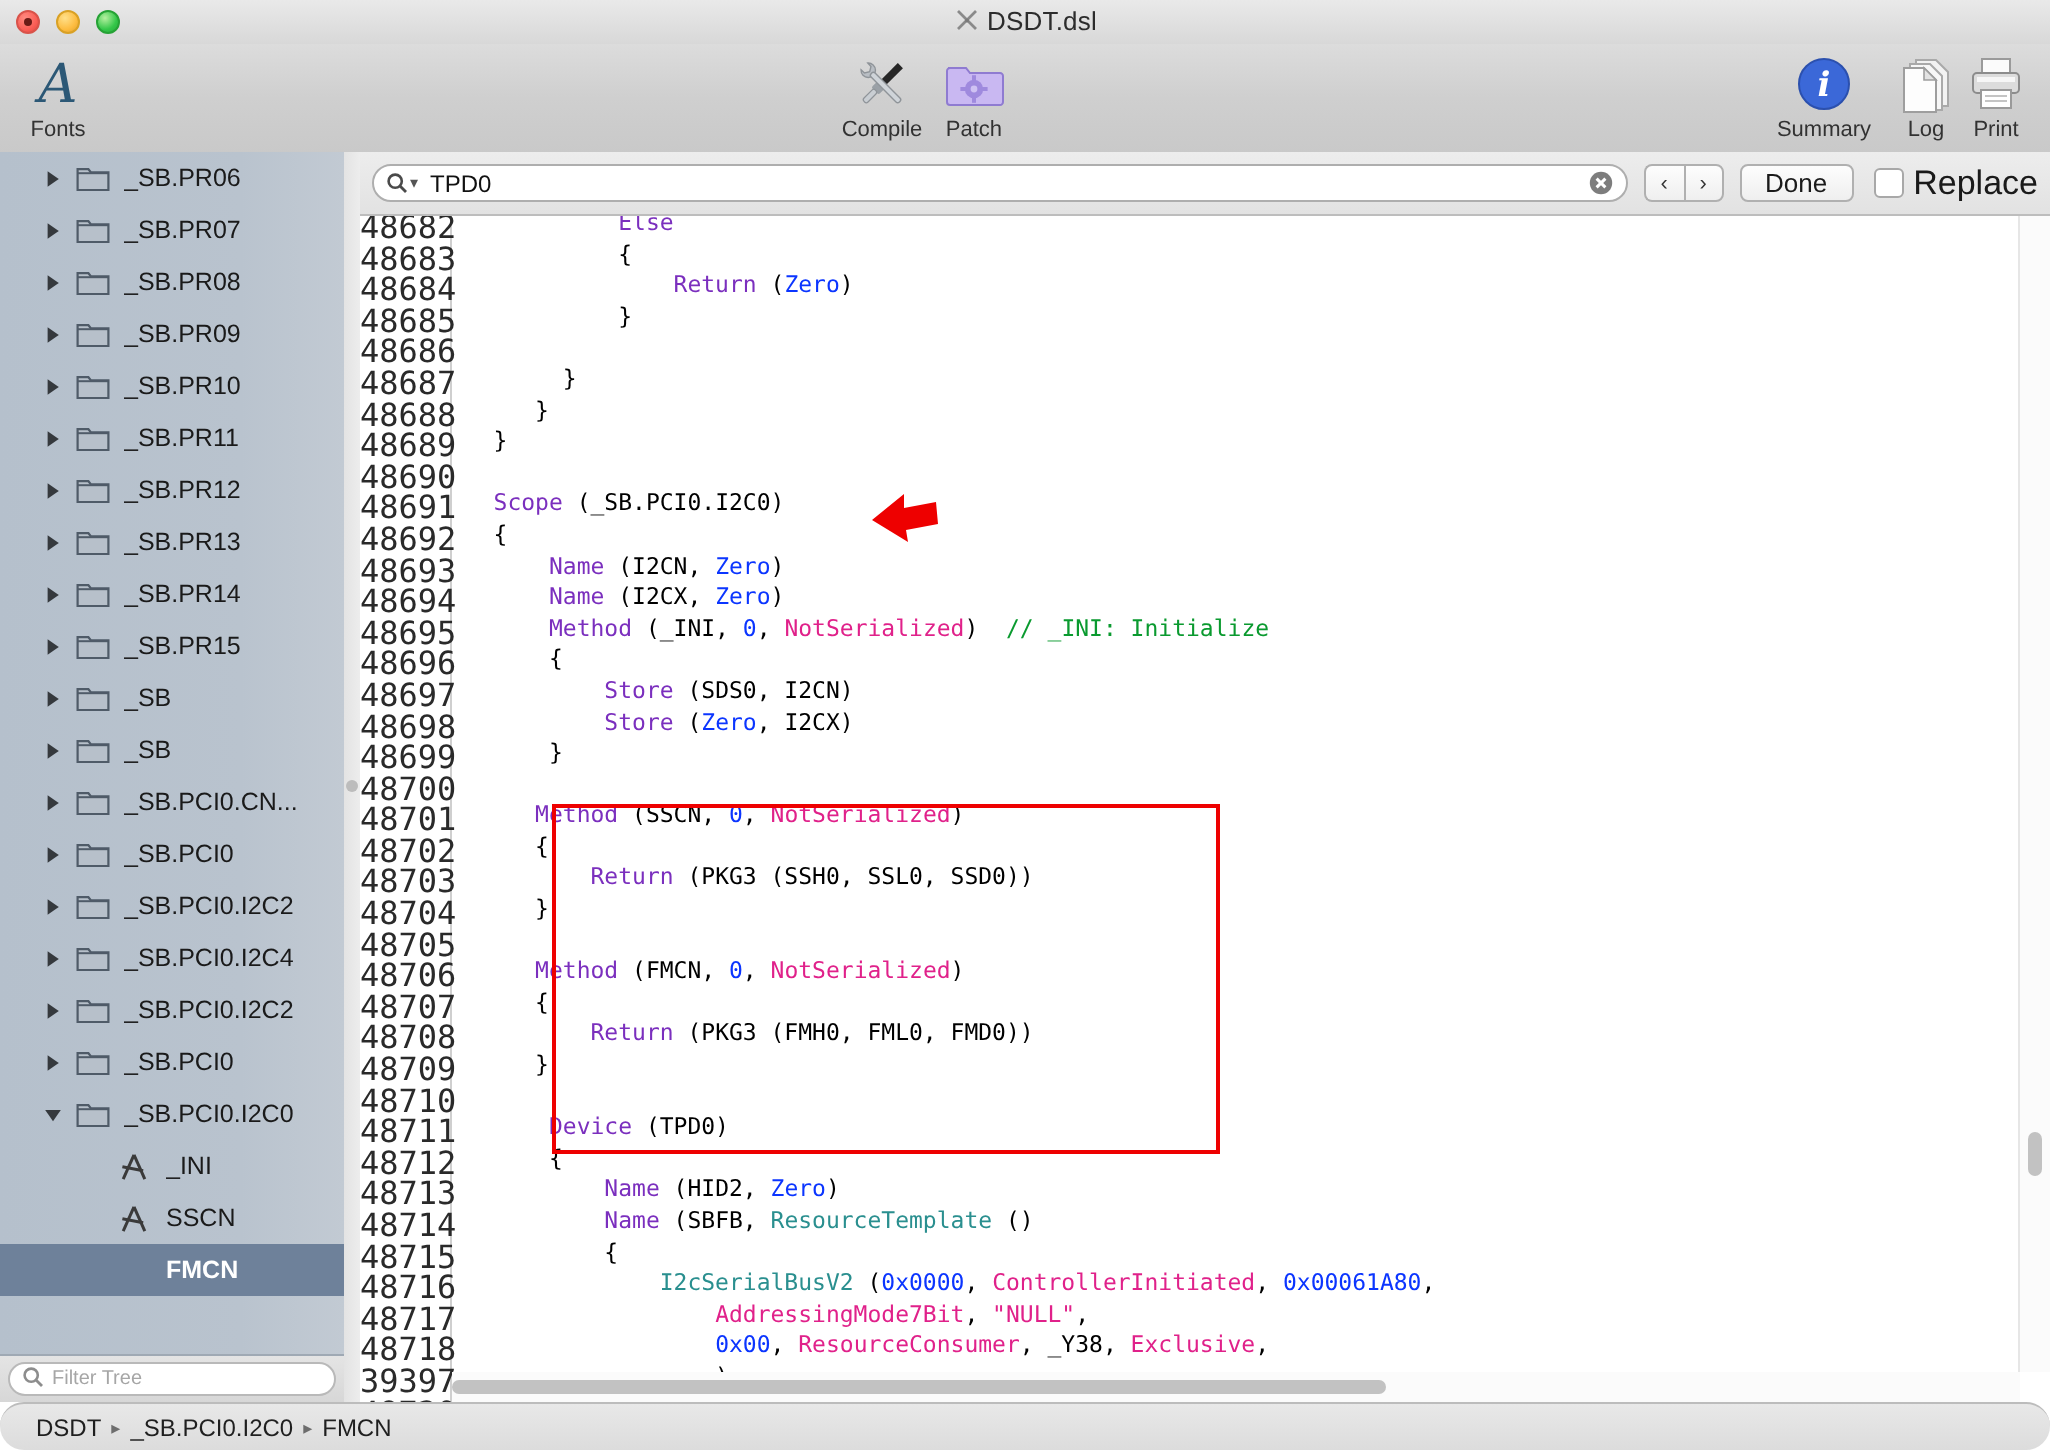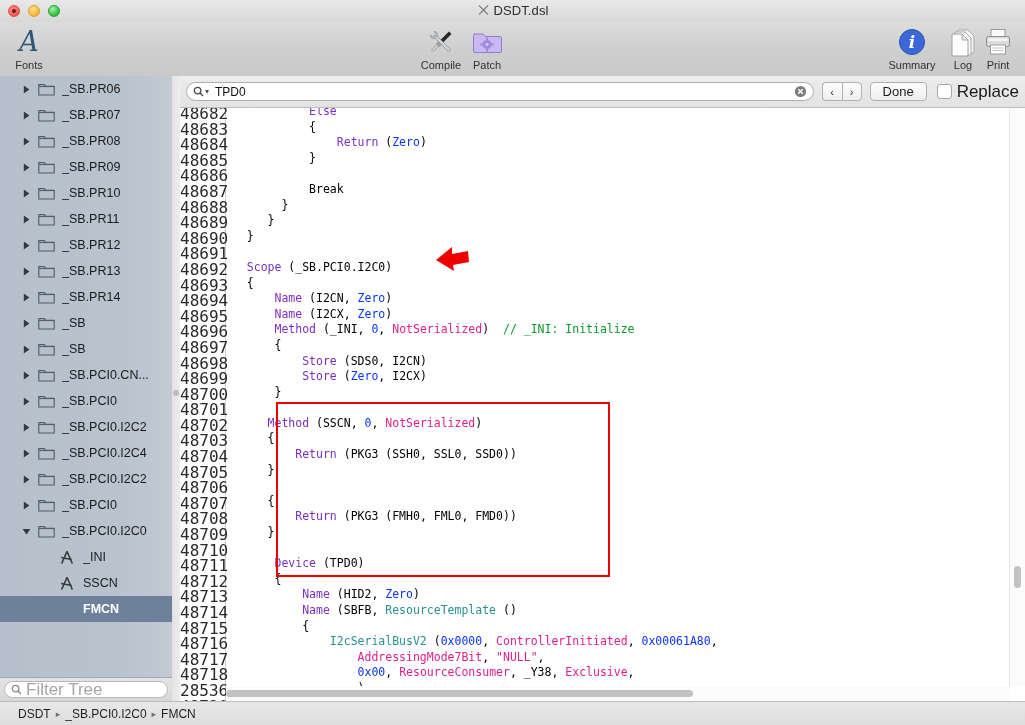--- a/index.html
+++ b/index.html
@@ -122,21 +122,21 @@
   .filter-input {
     flex: 1; height: 17px;
     background: #fff;
     border: 1px solid #b9b9b9;
     border-radius: 9px;
     display:flex; align-items:center;
     padding: 0 6px;
     box-sizing: border-box;
   }
   .filter-input .ph {
-    font-size: 17px; color: #a6a6a6; margin-left: 4px;
+    font-size: 10px; color: #a6a6a6; margin-left: 4px;
   }
 
   
   .split-handle {
     position: absolute; left: 172px; top: 76px;
     width: 8px; height: 625px;
     background: linear-gradient(to right,#e3e3e3,#ededed);
     border-right: 1px solid #c9c9c9;
   }
   .split-dot {
@@ -292,20 +292,21 @@
 
   
   .statusbar {
     position: absolute; bottom: 0; left: 0;
     width: 1025px; height: 24px;
     background: linear-gradient(to bottom,#e8e8e8,#dcdcdc);
     border-top: 1px solid #bcbcbc;
     display:flex; align-items:center;
     padding-left: 18px;
     box-sizing: border-box;
+    border-radius: 12px;
   }
   .crumb { font-size: 12px; color: #1f1f1f; }
   .crumb-sep { font-size: 9px; color: #6d6d6d; margin: 0 5px; vertical-align: 1px;}
 </style>
 </head>
 <body>
 
 <div id="app">
 
   <div class="titlebar">
@@ -530,20 +531,34 @@
               <path d="M1.8 0.6 L7.4 4.5 L1.8 8.4 Z" fill="#35393d"></path>
             </svg>
           </span>
           <span class="ticon">
             <svg width="17" height="14" viewBox="0 0 17 14">
     <path d="M0.8 2.6 h5.4 l1.3 1.6 h8.7 v8.8 h-15.4 z" fill="#b7c0ca" stroke="#4f5b68" stroke-width="1.1"></path>
     <path d="M0.8 4.6 h15.4" stroke="#4f5b68" stroke-width="1"></path>
   </svg>
           </span>
           <span class="tlabel">_SB.PR14</span>
+        </div>
+        <div class="tree-row depth1">
+          <span class="disc">
+            <svg width="9" height="9" viewBox="0 0 9 9">
+              <path d="M1.8 0.6 L7.4 4.5 L1.8 8.4 Z" fill="#35393d"></path>
+            </svg>
+          </span>
+          <span class="ticon">
+            <svg width="17" height="14" viewBox="0 0 17 14">
+    <path d="M0.8 2.6 h5.4 l1.3 1.6 h8.7 v8.8 h-15.4 z" fill="#b7c0ca" stroke="#4f5b68" stroke-width="1.1"></path>
+    <path d="M0.8 4.6 h15.4" stroke="#4f5b68" stroke-width="1"></path>
+  </svg>
+          </span>
+          <span class="tlabel">_SB.PR15</span>
         </div>
         <div class="tree-row depth1">
           <span class="disc">
             <svg width="9" height="9" viewBox="0 0 9 9">
               <path d="M1.8 0.6 L7.4 4.5 L1.8 8.4 Z" fill="#35393d"></path>
             </svg>
           </span>
           <span class="ticon">
             <svg width="17" height="14" viewBox="0 0 17 14">
     <path d="M0.8 2.6 h5.4 l1.3 1.6 h8.7 v8.8 h-15.4 z" fill="#b7c0ca" stroke="#4f5b68" stroke-width="1.1"></path>
@@ -771,51 +786,51 @@
           <div class="ln">48709</div>
           <div class="ln">48710</div>
           <div class="ln">48711</div>
           <div class="ln">48712</div>
           <div class="ln">48713</div>
           <div class="ln">48714</div>
           <div class="ln">48715</div>
           <div class="ln">48716</div>
           <div class="ln">48717</div>
           <div class="ln">48718</div>
-          <div class="ln">28536</div>
+          <div class="ln">39397</div>
           <div class="ln">48720</div>
         </div>
     </div>
     <div class="code-area">
       <div id="code-lines" class="lines">
           <div class="cl"><span class="k-plain">            </span><span class="k-kw">Else</span></div>
           <div class="cl"><span class="k-plain">            {</span></div>
           <div class="cl"><span class="k-plain">                </span><span class="k-kw">Return</span><span class="k-plain"> (</span><span class="k-num">Zero</span><span class="k-plain">)</span></div>
           <div class="cl"><span class="k-plain">            }</span></div>
           <div class="cl"><span class="k-plain"></span></div>
-          <div class="cl"><span class="k-plain">            Break</span></div>
           <div class="cl"><span class="k-plain">        }</span></div>
           <div class="cl"><span class="k-plain">      }</span></div>
           <div class="cl"><span class="k-plain">   }</span></div>
           <div class="cl"><span class="k-plain"></span></div>
           <div class="cl"><span class="k-plain">   </span><span class="k-kw">Scope</span><span class="k-plain"> (_SB.PCI0.I2C0)</span></div>
           <div class="cl"><span class="k-plain">   {</span></div>
           <div class="cl"><span class="k-plain">       </span><span class="k-kw">Name</span><span class="k-plain"> (I2CN, </span><span class="k-num">Zero</span><span class="k-plain">)</span></div>
           <div class="cl"><span class="k-plain">       </span><span class="k-kw">Name</span><span class="k-plain"> (I2CX, </span><span class="k-num">Zero</span><span class="k-plain">)</span></div>
           <div class="cl"><span class="k-plain">       </span><span class="k-kw">Method</span><span class="k-plain"> (_INI, </span><span class="k-num">0</span><span class="k-plain">, </span><span class="k-pink">NotSerialized</span><span class="k-plain">)  </span><span class="k-com">// _INI: Initialize</span></div>
           <div class="cl"><span class="k-plain">       {</span></div>
           <div class="cl"><span class="k-plain">           </span><span class="k-kw">Store</span><span class="k-plain"> (SDS0, I2CN)</span></div>
           <div class="cl"><span class="k-plain">           </span><span class="k-kw">Store</span><span class="k-plain"> (</span><span class="k-num">Zero</span><span class="k-plain">, I2CX)</span></div>
           <div class="cl"><span class="k-plain">       }</span></div>
           <div class="cl"><span class="k-plain"></span></div>
           <div class="cl"><span class="k-plain">      </span><span class="k-kw">Method</span><span class="k-plain"> (SSCN, </span><span class="k-num">0</span><span class="k-plain">, </span><span class="k-pink">NotSerialized</span><span class="k-plain">)</span></div>
           <div class="cl"><span class="k-plain">      {</span></div>
           <div class="cl"><span class="k-plain">          </span><span class="k-kw">Return</span><span class="k-plain"> (PKG3 (SSH0, SSL0, SSD0))</span></div>
           <div class="cl"><span class="k-plain">      }</span></div>
           <div class="cl"><span class="k-plain"></span></div>
+          <div class="cl"><span class="k-plain">      </span><span class="k-kw">Method</span><span class="k-plain"> (FMCN, </span><span class="k-num">0</span><span class="k-plain">, </span><span class="k-pink">NotSerialized</span><span class="k-plain">)</span></div>
           <div class="cl"><span class="k-plain">      {</span></div>
           <div class="cl"><span class="k-plain">          </span><span class="k-kw">Return</span><span class="k-plain"> (PKG3 (FMH0, FML0, FMD0))</span></div>
           <div class="cl"><span class="k-plain">      }</span></div>
           <div class="cl"><span class="k-plain"></span></div>
           <div class="cl"><span class="k-plain">       </span><span class="k-kw">Device</span><span class="k-plain"> (TPD0)</span></div>
           <div class="cl"><span class="k-plain">       {</span></div>
           <div class="cl"><span class="k-plain">           </span><span class="k-kw">Name</span><span class="k-plain"> (HID2, </span><span class="k-num">Zero</span><span class="k-plain">)</span></div>
           <div class="cl"><span class="k-plain">           </span><span class="k-kw">Name</span><span class="k-plain"> (SBFB, </span><span class="k-teal">ResourceTemplate</span><span class="k-plain"> ()</span></div>
           <div class="cl"><span class="k-plain">           {</span></div>
           <div class="cl"><span class="k-plain">               </span><span class="k-teal">I2cSerialBusV2</span><span class="k-plain"> (</span><span class="k-num">0x0000</span><span class="k-plain">, </span><span class="k-pink">ControllerInitiated</span><span class="k-plain">, </span><span class="k-num">0x00061A80</span><span class="k-plain">,</span></div>

